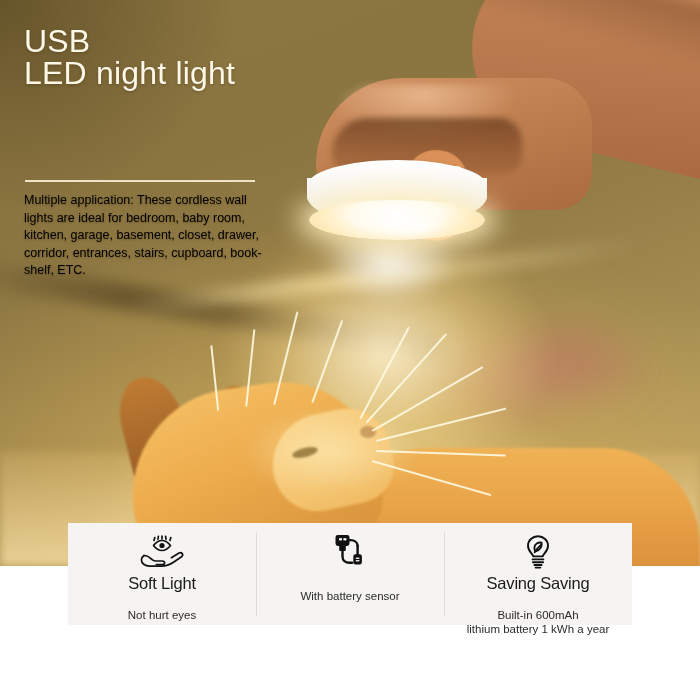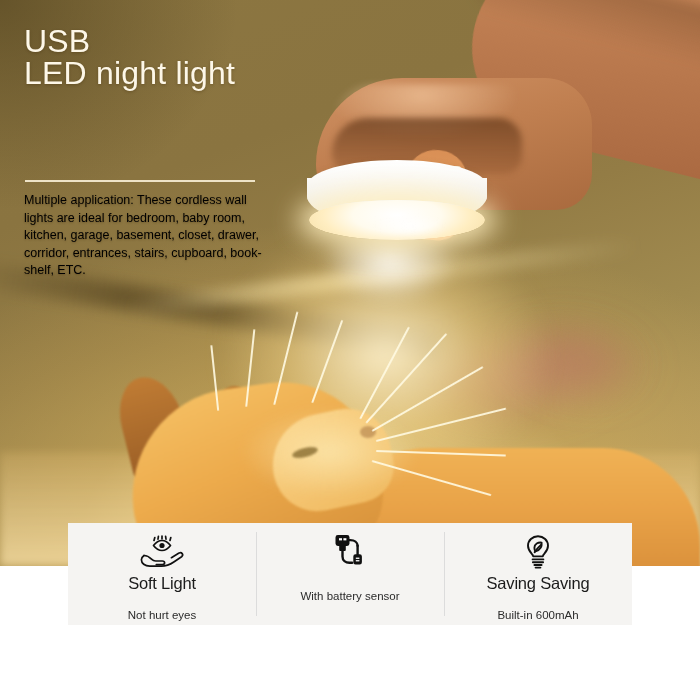--- a/index.html
+++ b/index.html
@@ -236,17 +236,18 @@
           <path d="M16 2.2c-5.6 0-10 4.2-10 9.5 0 3.6 1.9 6 3.6 8 .9 1 1.4 1.8 1.6 2.7h9.6c.2-.9.7-1.7 1.6-2.7 1.7-2 3.6-4.4 3.6-8 0-5.3-4.4-9.5-10-9.5z"></path>
           <path d="M19.6 8.6c-3.4-.5-7.2 1.2-7.2 5.2 0 2.1 1 3.6 1 3.6s4-1.2 5.4-3.8c1.1-2 .8-5 .8-5z"></path>
           <path d="M12.6 18.2c1.4-2.4 3.8-5 6.6-7.6"></path>
           <path d="M10.6 25.4h10.8 M10.9 28.2h10.2 M12.4 31h7.2"></path>
           <path d="M13.6 33.6h4.8"></path>
         </svg>
       </div>
       <div class="f-title">Saving Saving</div>
       <div class="f-sub">
         <div>Built-in 600mAh</div>
+        <div>lithium battery 1 kWh a year</div>
       </div>
     </div>
 
   </div>
 </div>
 
 </body></html>

